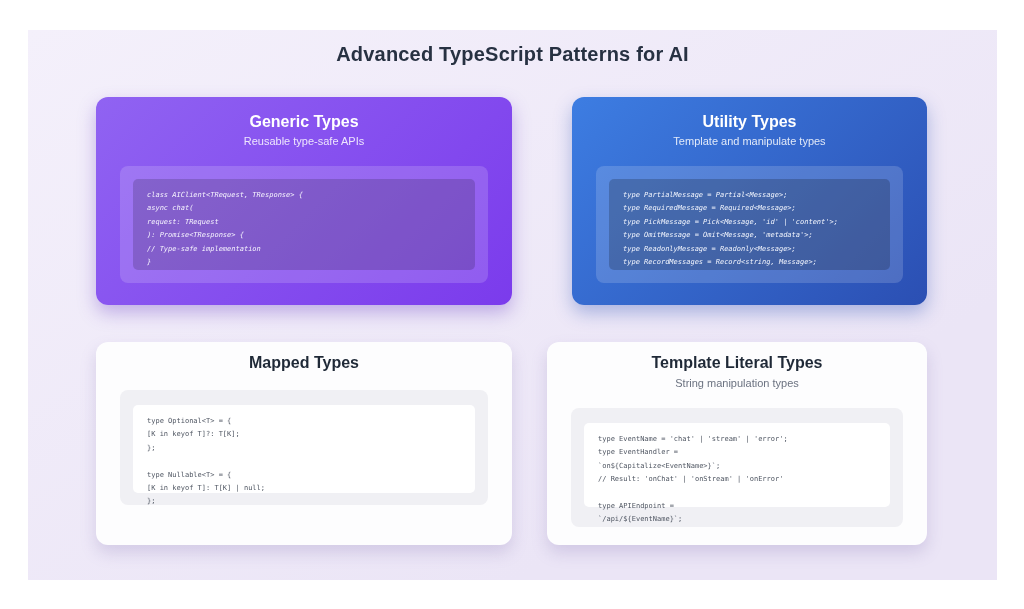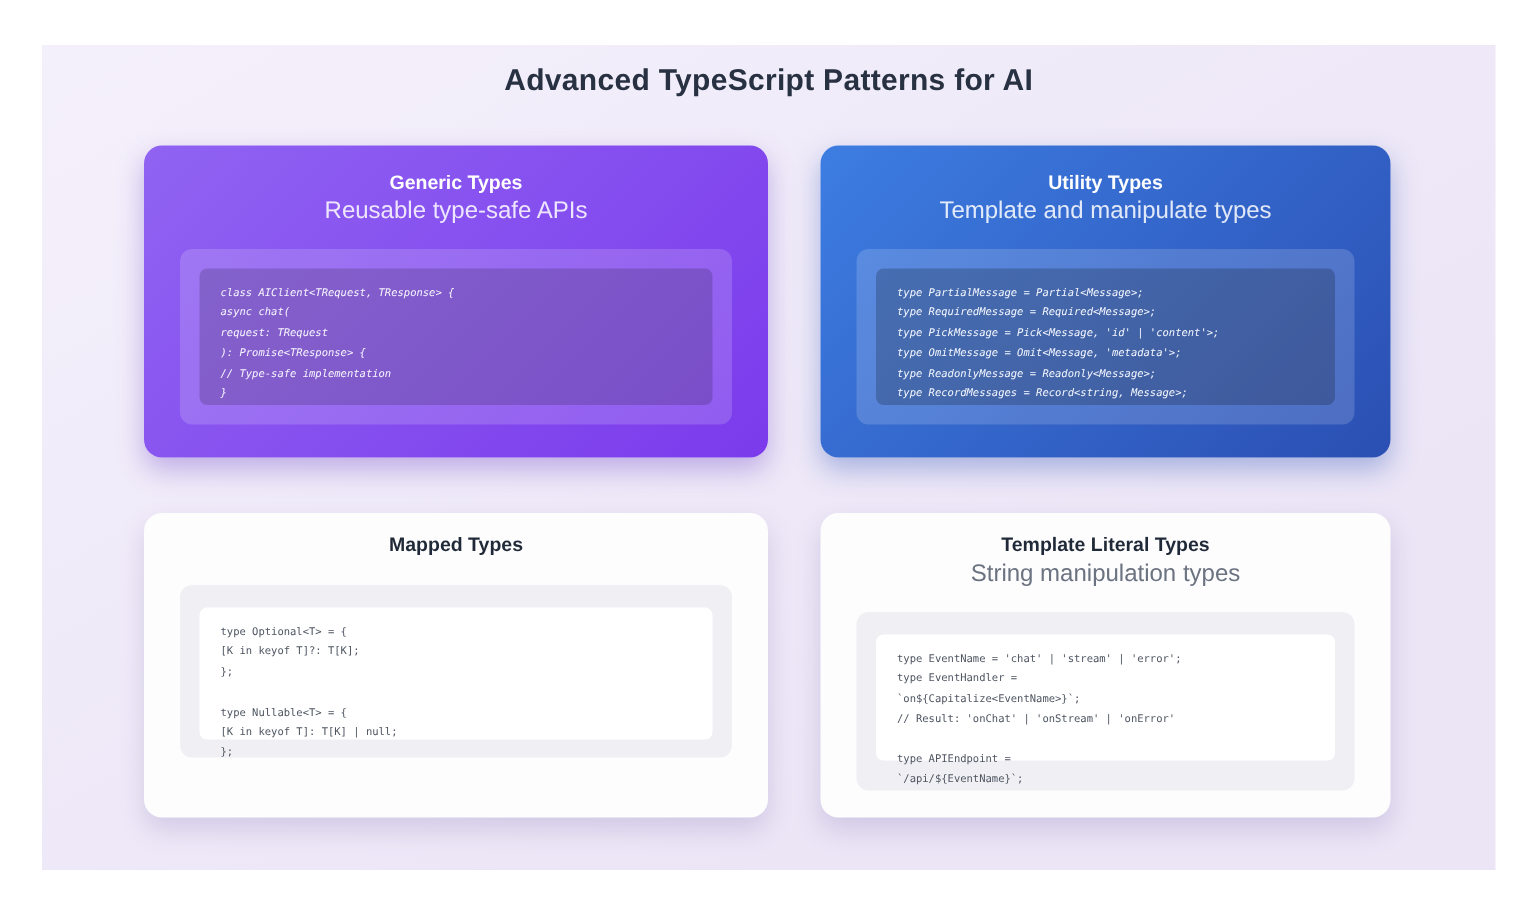--- a/index.html
+++ b/index.html
@@ -33,29 +33,30 @@
   .c2, .c3 { height: 203px; }
   .theme-purple {
     background: linear-gradient(135deg, var(--purple-from, #9063f2), var(--purple-to, #7b3bec));
     box-shadow: 0 8px 18px rgba(103, 61, 196, 0.35);
     color: #ffffff;
   }
   .theme-blue {
     background: linear-gradient(135deg, var(--blue-from, #3d7de2), var(--blue-to, #2b4fb3));
     box-shadow: 0 8px 18px rgba(43, 79, 181, 0.35);
     color: #ffffff;
+    margin-left: 25px;
   }
   .theme-light {
     background: var(--light-card-bg, #fdfdfe);
     box-shadow: 0 8px 16px rgba(120, 100, 170, 0.22);
     padding-top: 12px;
   }
-  .card-title { text-align: center; font-size: 13px; line-height: 18px; font-weight: bold; }
+  .card-title { text-align: center; font-size: 16px; line-height: 18px; font-weight: bold; }
   .theme-light .card-title { color: var(--light-title, #1f2937); }
-  .card-subtitle { text-align: center; font-size: 16px; line-height: 14px; margin-top: 3px; }
+  .card-subtitle { text-align: center; font-size: 11px; line-height: 14px; margin-top: 3px; }
   .theme-purple .card-subtitle, .theme-blue .card-subtitle { color: rgba(255, 255, 255, 0.85); }
   .theme-light .card-subtitle { color: var(--light-subtitle, #6b7280); margin-top: 4px; }
   .code-outer { margin-top: 18px; border-radius: 8px; padding: 13px; }
   .theme-purple .code-outer, .theme-blue .code-outer { background: rgba(255, 255, 255, 0.16); }
   .theme-light .code-outer { background: var(--gray-panel, #f0f0f4); padding: 15px 13px; }
   .code-inner {
     display: block;
     border-radius: 5px;
     padding: 10px 14px;
     font-family: "DejaVu Sans Mono", monospace;

